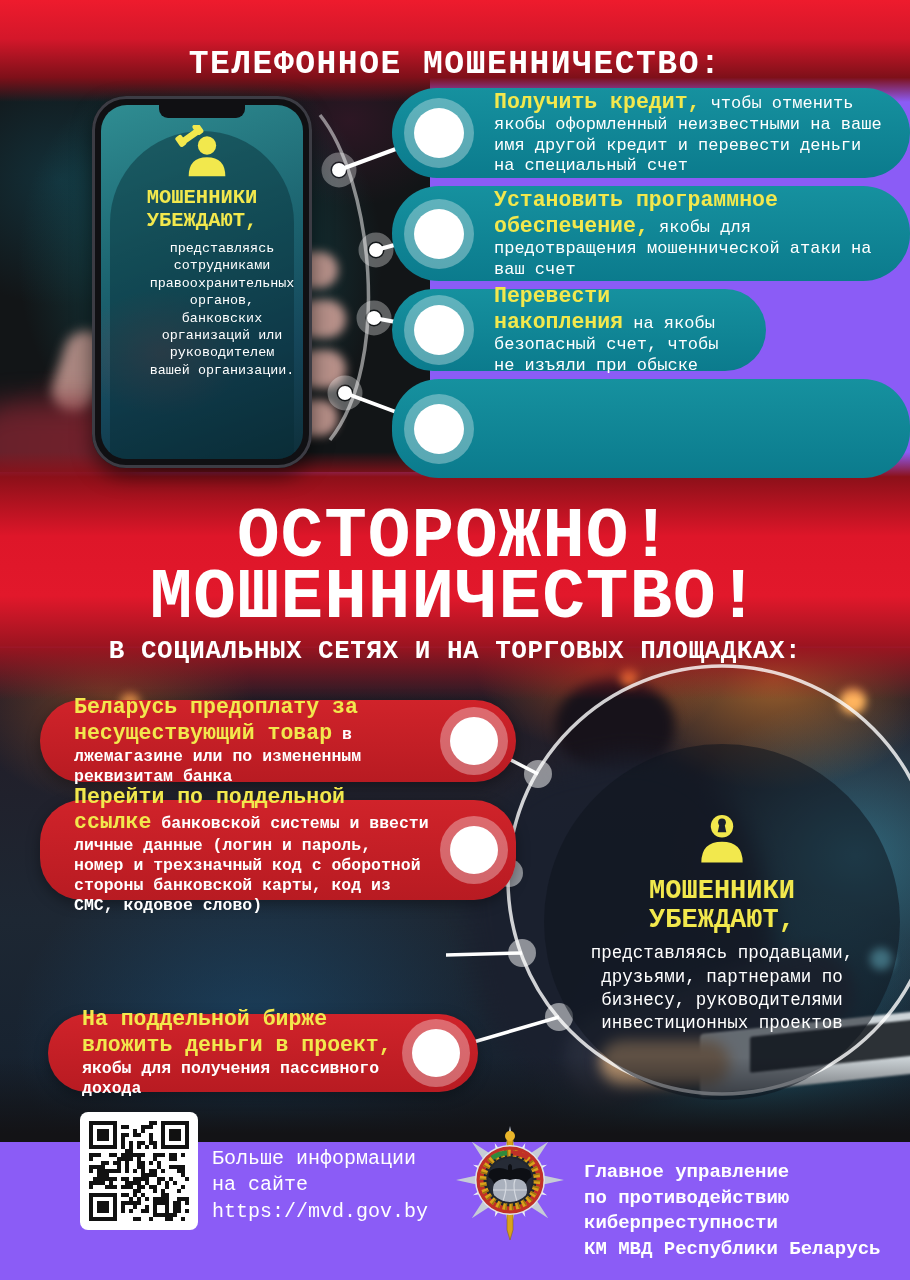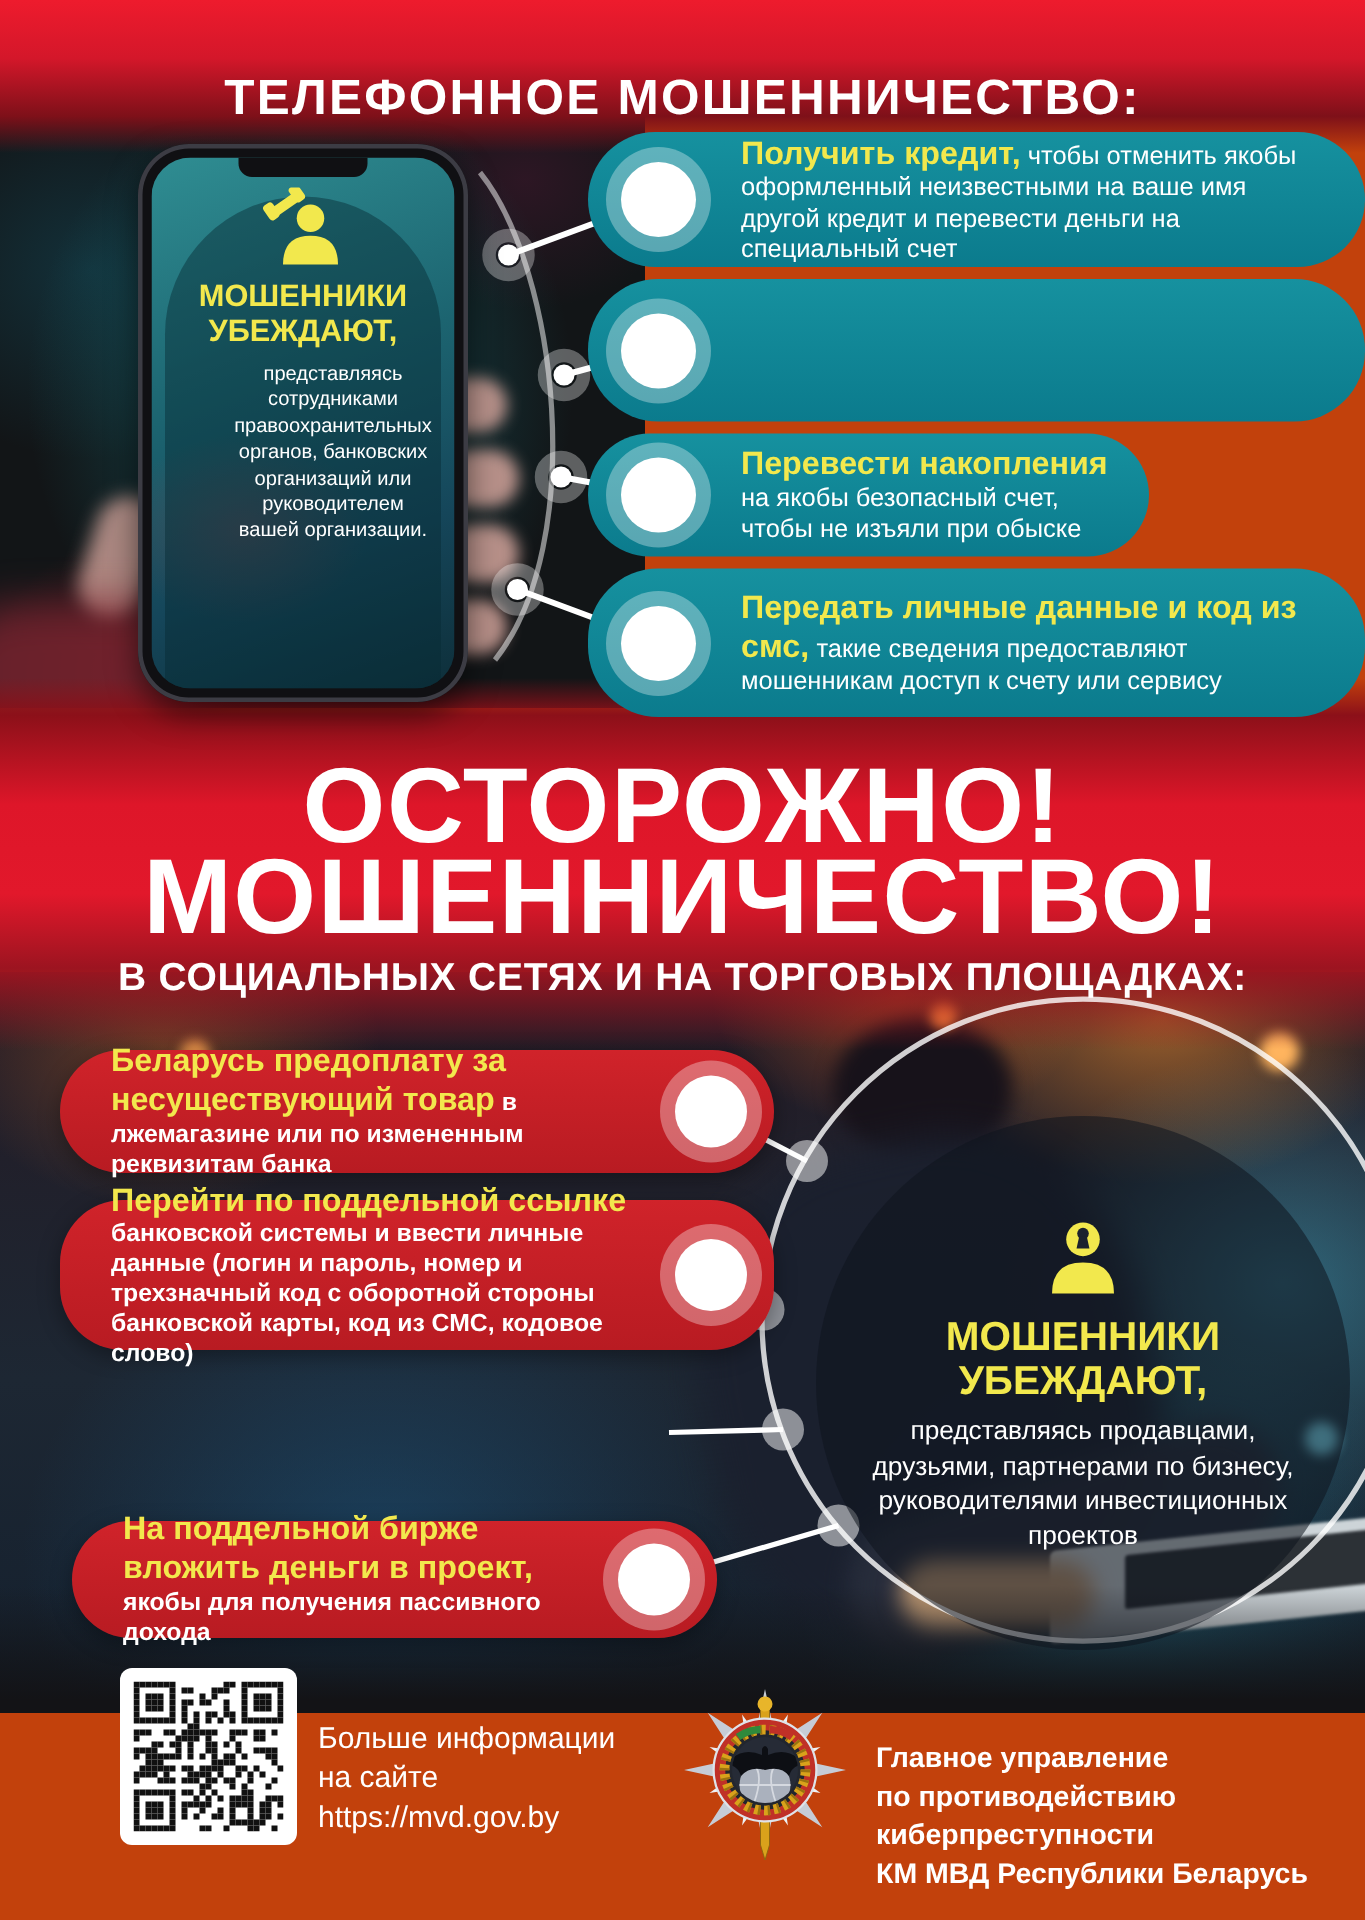--- a/index.html
+++ b/index.html
@@ -1,17 +1,17 @@
 <!DOCTYPE html>
 <html><head>
 <meta charset="utf-8">
 <style>
   html,body{margin:0;padding:0;background:#2b2b2e;}
-  .poster{position:relative;width:910px;height:1280px;overflow:hidden;background:#c2410c;
-          font-family:Liberation Sans, sans-serif;color:#fff;}
+  .poster{position:relative;width:910px;height:1280px;overflow:hidden;background:#8b5cf6;
+          font-family:Liberation Mono, monospace;color:#fff;}
 
   
   .s1-photo{position:absolute;top:0;left:0;width:430px;height:472px;z-index:1;
     background:
       radial-gradient(260px 300px at 200px 260px, rgba(24,130,140,.55), transparent 70%),
       radial-gradient(200px 180px at 60px 180px, rgba(20,90,110,.40), transparent 70%),
       radial-gradient(180px 140px at 120px 450px, rgba(150,30,40,.45), transparent 72%),
       radial-gradient(150px 120px at 350px 120px, rgba(95,25,60,.35), transparent 72%),
       #121517;}
   .finger{position:absolute;background:#c59a92;border-radius:22px;filter:blur(5px);opacity:.92;}
@@ -200,30 +200,30 @@
     </div>
   </div>
 
   <div class="tpill" style="left:392px;top:88px;width:518px;height:90px;">
     <span class="bullet"></span>
     <div class="ptext"><span class="hl">Получить кредит,</span>
       <span>чтобы отменить якобы оформленный неизвестными на ваше имя другой кредит и перевести деньги на специальный счет</span></div>
   </div>
   <div class="tpill" style="left:392px;top:186px;width:518px;height:95px;">
     <span class="bullet"></span>
+    <div class="ptext"><span class="hl">Установить программное обеспечение,</span>
+      <span>якобы для предотвращения мошеннической атаки на ваш счет</span></div>
   </div>
   <div class="tpill" style="left:392px;top:289px;width:374px;height:82px;">
     <span class="bullet"></span>
     <div class="ptext"><span class="hl">Перевести накопления</span>
       <span>на якобы безопасный счет, чтобы не изъяли при обыске</span></div>
   </div>
   <div class="tpill" style="left:392px;top:379px;width:518px;height:99px;">
     <span class="bullet"></span>
-    <div class="ptext"><span class="hl">Передать личные данные и код из смс,</span>
-      <span>такие сведения предоставляют мошенникам доступ к счету или сервису</span></div>
   </div>
 
   <div class="warn" style="top:486px;margin-top:11px;">ОСТОРОЖНО!</div>
   <div class="warn" style="top:558px;">МОШЕННИЧЕСТВО!</div>
   <div class="subtitle">В СОЦИАЛЬНЫХ СЕТЯХ И НА ТОРГОВЫХ ПЛОЩАДКАХ:</div>
 
   <div class="rpill" style="left:40px;top:700px;width:476px;height:82px;">
     <div class="ptext"><span class="hl">Беларусь предоплату за несуществующий товар</span>
       <span>в лжемагазине или по измененным реквизитам банка</span></div>
     <span class="bullet"></span>

